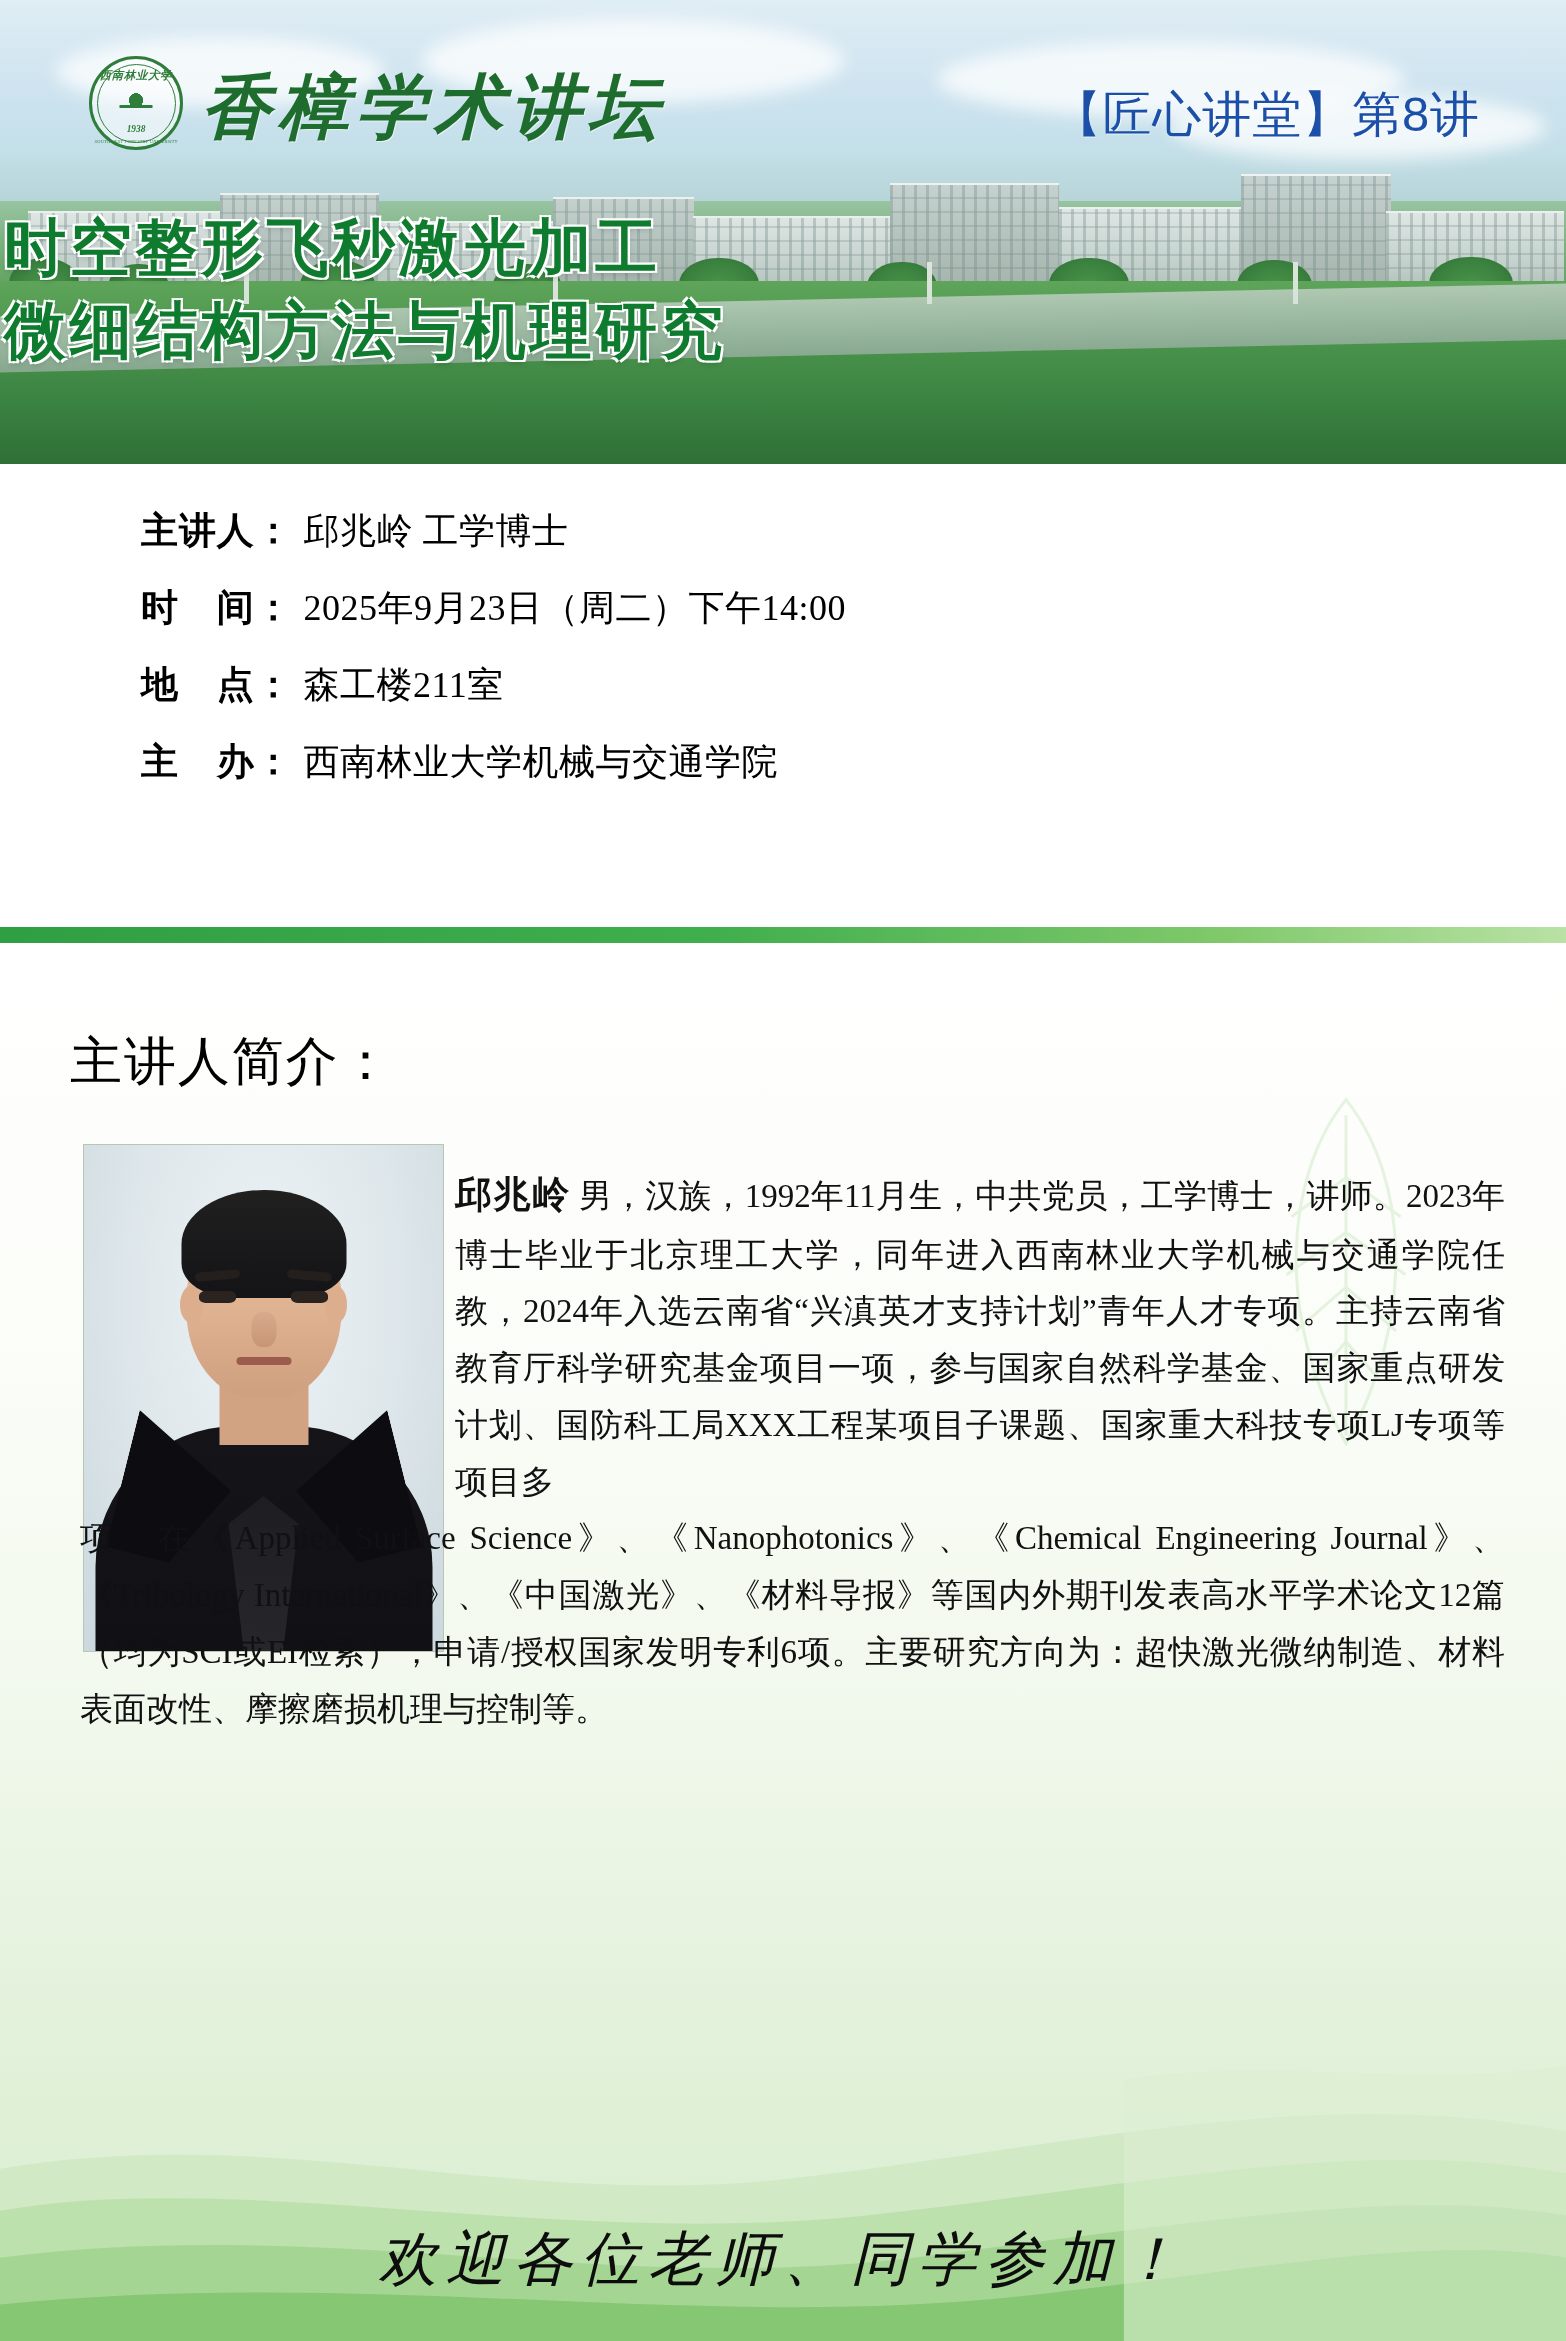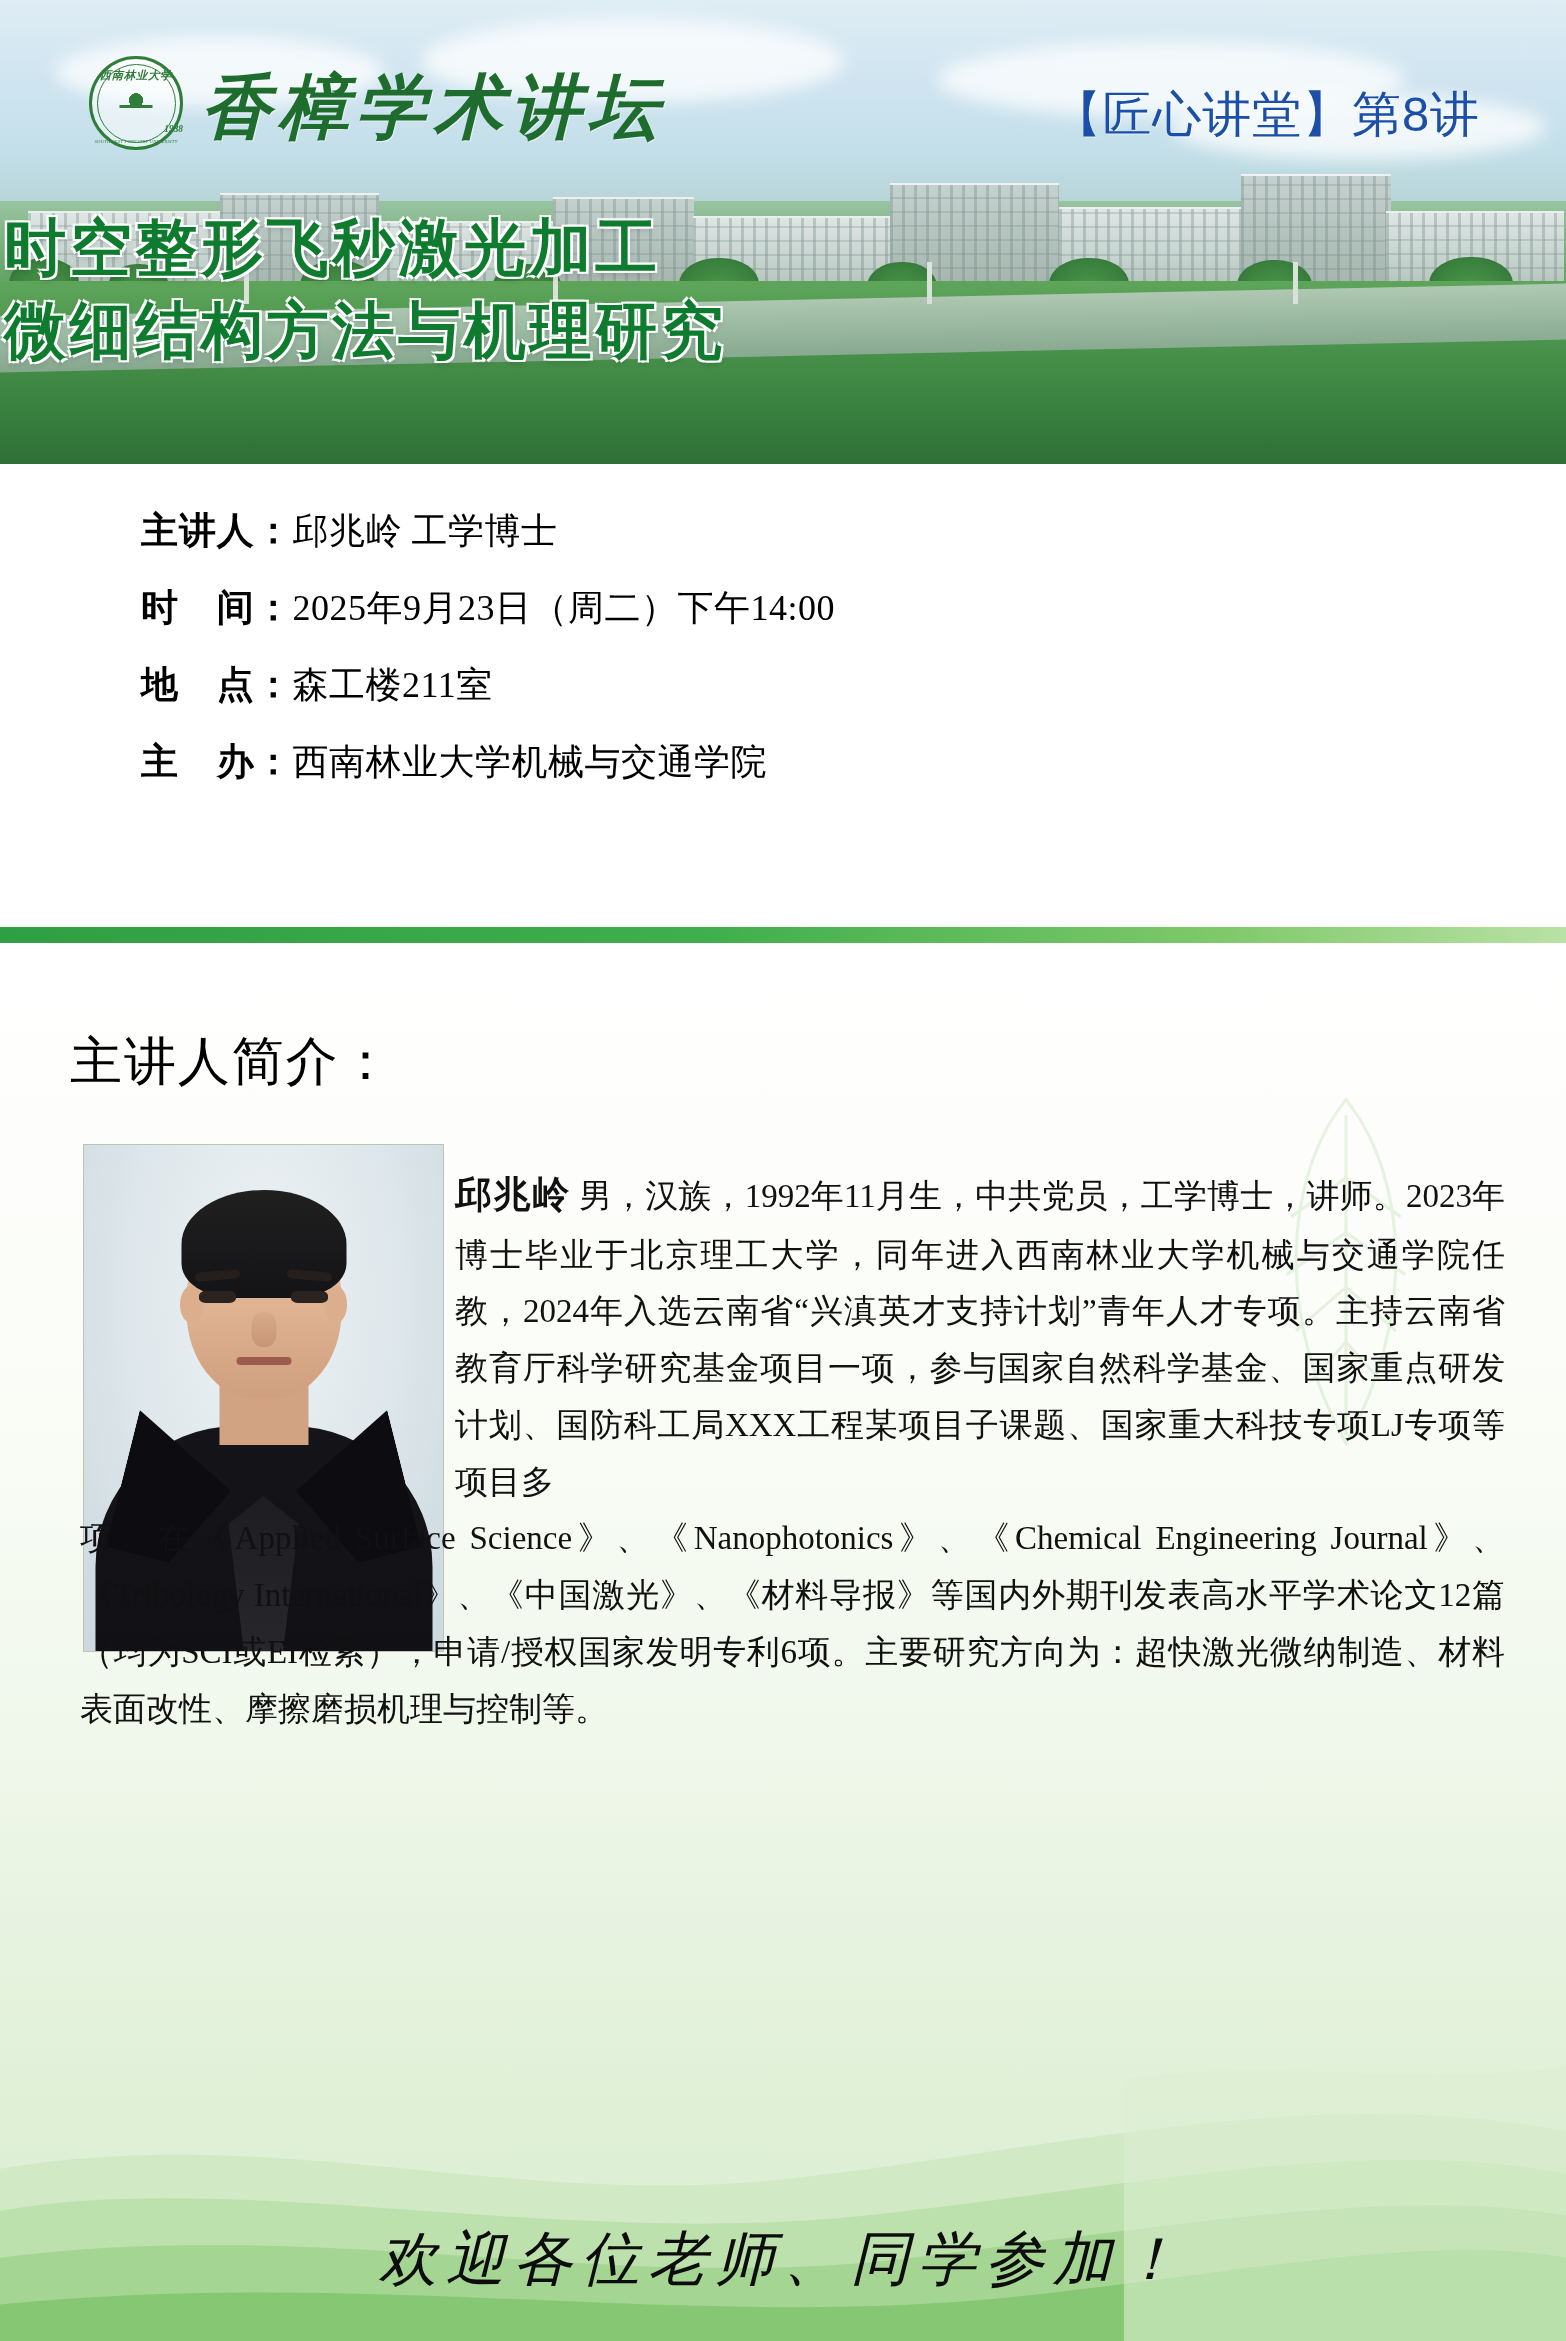--- a/index.html
+++ b/index.html
@@ -126,21 +126,21 @@
   .logo-wrap .tree-mark {
     position: absolute;
     left: 50%; top: 29px; transform: translateX(-50%);
     width: 33px; height: 34px;
     background: radial-gradient(circle at 50% 45%, #2f7d3a 0 28%, transparent 29%),
                 linear-gradient(180deg, transparent 60%, #2f7d3a 60% 68%, transparent 68%);
   }
   .logo-wrap .yr {
     position: absolute;
     left: 0; right: 0; bottom: 16px;
-    text-align: right;
+    text-align: center;
     font-size: 9.4px;
     color: #2f7d3a;
     font-weight: bold;
   }
   .logo-wrap .en {
     position: absolute;
     left: 0; right: 0; bottom: 5.6px;
     text-align: center;
     font-size: 4.7px;
     color: #2f7d3a;
@@ -204,20 +204,21 @@
     box-sizing: border-box;
   }
   .info-row {
     display: flex;
     align-items: baseline;
     padding: 0 0 0 141px;
     margin-bottom: 27px;
     font-size: 37px;
     color: #000000;
     white-space: nowrap;
+    gap: 11px;
   }
   .info-label {
     font-weight: bold;
     font-family: "Liberation Sans", sans-serif;
     font-size: 37px;
     letter-spacing: 0.9px;
   }
   .info-value {
     font-family: "Liberation Serif", serif;
     font-size: 36px;

